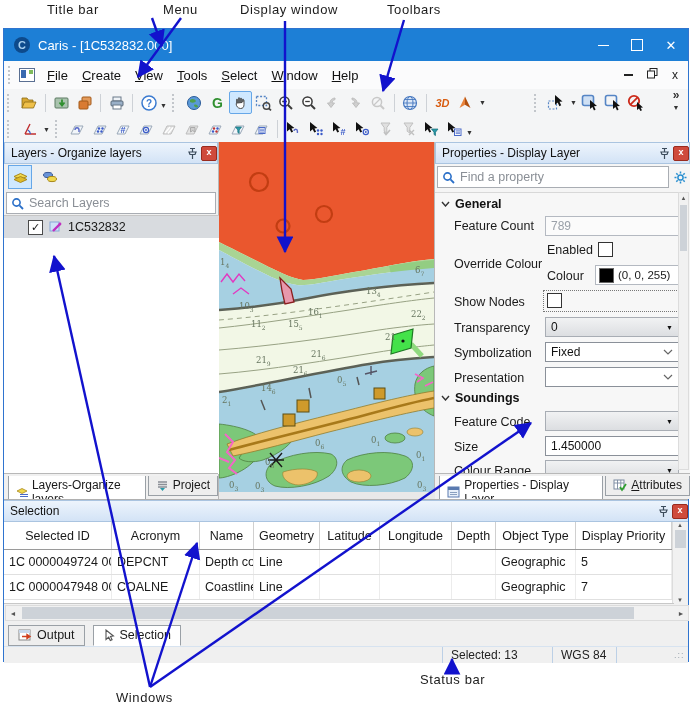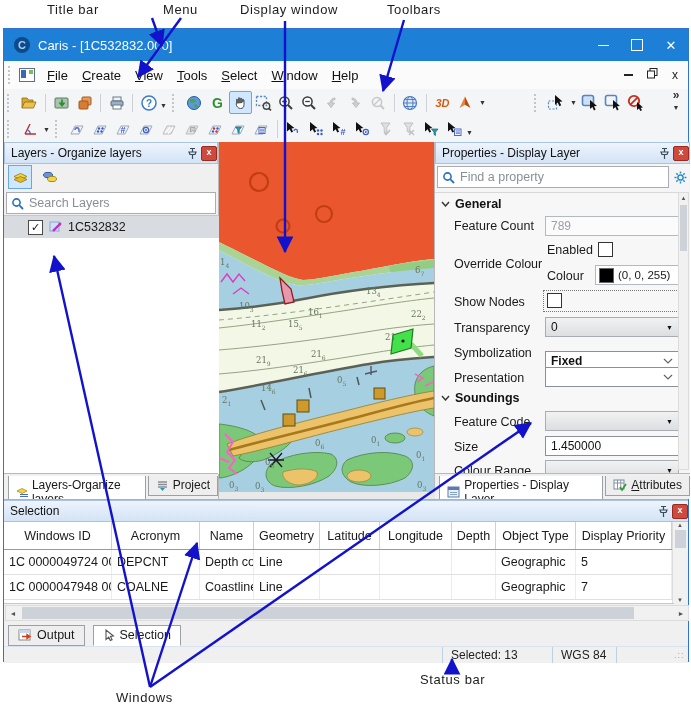--- a/index.html
+++ b/index.html
@@ -602,21 +602,21 @@
         </span>
         <span class="plabel" style="top:102px;">Show Nodes</span>
         <span class="abs" style="left:108px;top:97px;width:136px;height:22px;border:1px dotted #777;box-sizing:border-box;"></span>
         <span class="cb abs" style="left:112px;top:100px;border-color:#333;"></span>
         <span class="plabel" style="top:128px;text-align:right;">Transparency</span>
         <span class="pctl ddgray" style="top:124px;">
               <span>0</span>
               <span class="dar">▼</span>
             </span>
         <span class="plabel" style="top:153px;">Symbolization</span>
-        <span class="pctl combo" style="top:158px;font-weight:bold;">
+        <span class="pctl combo" style="top:149px;">
               <span>Fixed</span>
               <svg width="10" height="6">
                 <path d="M1 1 L5 5 L9 1" fill="none" stroke="#666" stroke-width="1.2"></path>
               </svg>
             </span>
         <span class="plabel" style="top:178px;">Presentation</span>
         <span class="pctl combo" style="top:174px;">
               <span></span>
               <svg width="10" height="6">
                 <path d="M1 1 L5 5 L9 1" fill="none" stroke="#666" stroke-width="1.2"></path>
@@ -671,21 +671,21 @@
       <span>Selection</span>
       <span class="ph-sp">
         <svg width="12" height="13">
               <path d="M4 1.5 H9 M6.5 1.5 V5 M3 5 H10 L9 7.5 H4 Z M6.5 7.5 V12" fill="none" stroke="#3b4b5b" stroke-width="1.2"></path>
             </svg>
         <span class="closebox">x</span>
       </span>
     </div>
     <div class="sel-table">
       <div class="srow head" id="sel-header">
-            <span class="cell">Windows ID</span>
+            <span class="cell">Selected ID</span>
             <span class="cell">Acronym</span>
             <span class="cell">Name</span>
             <span class="cell">Geometry</span>
             <span class="cell">Latitude</span>
             <span class="cell">Longitude</span>
             <span class="cell">Depth</span>
             <span class="cell">Object Type</span>
             <span class="cell">Display Priority</span>
             <span class="cell"></span>
           </div>

